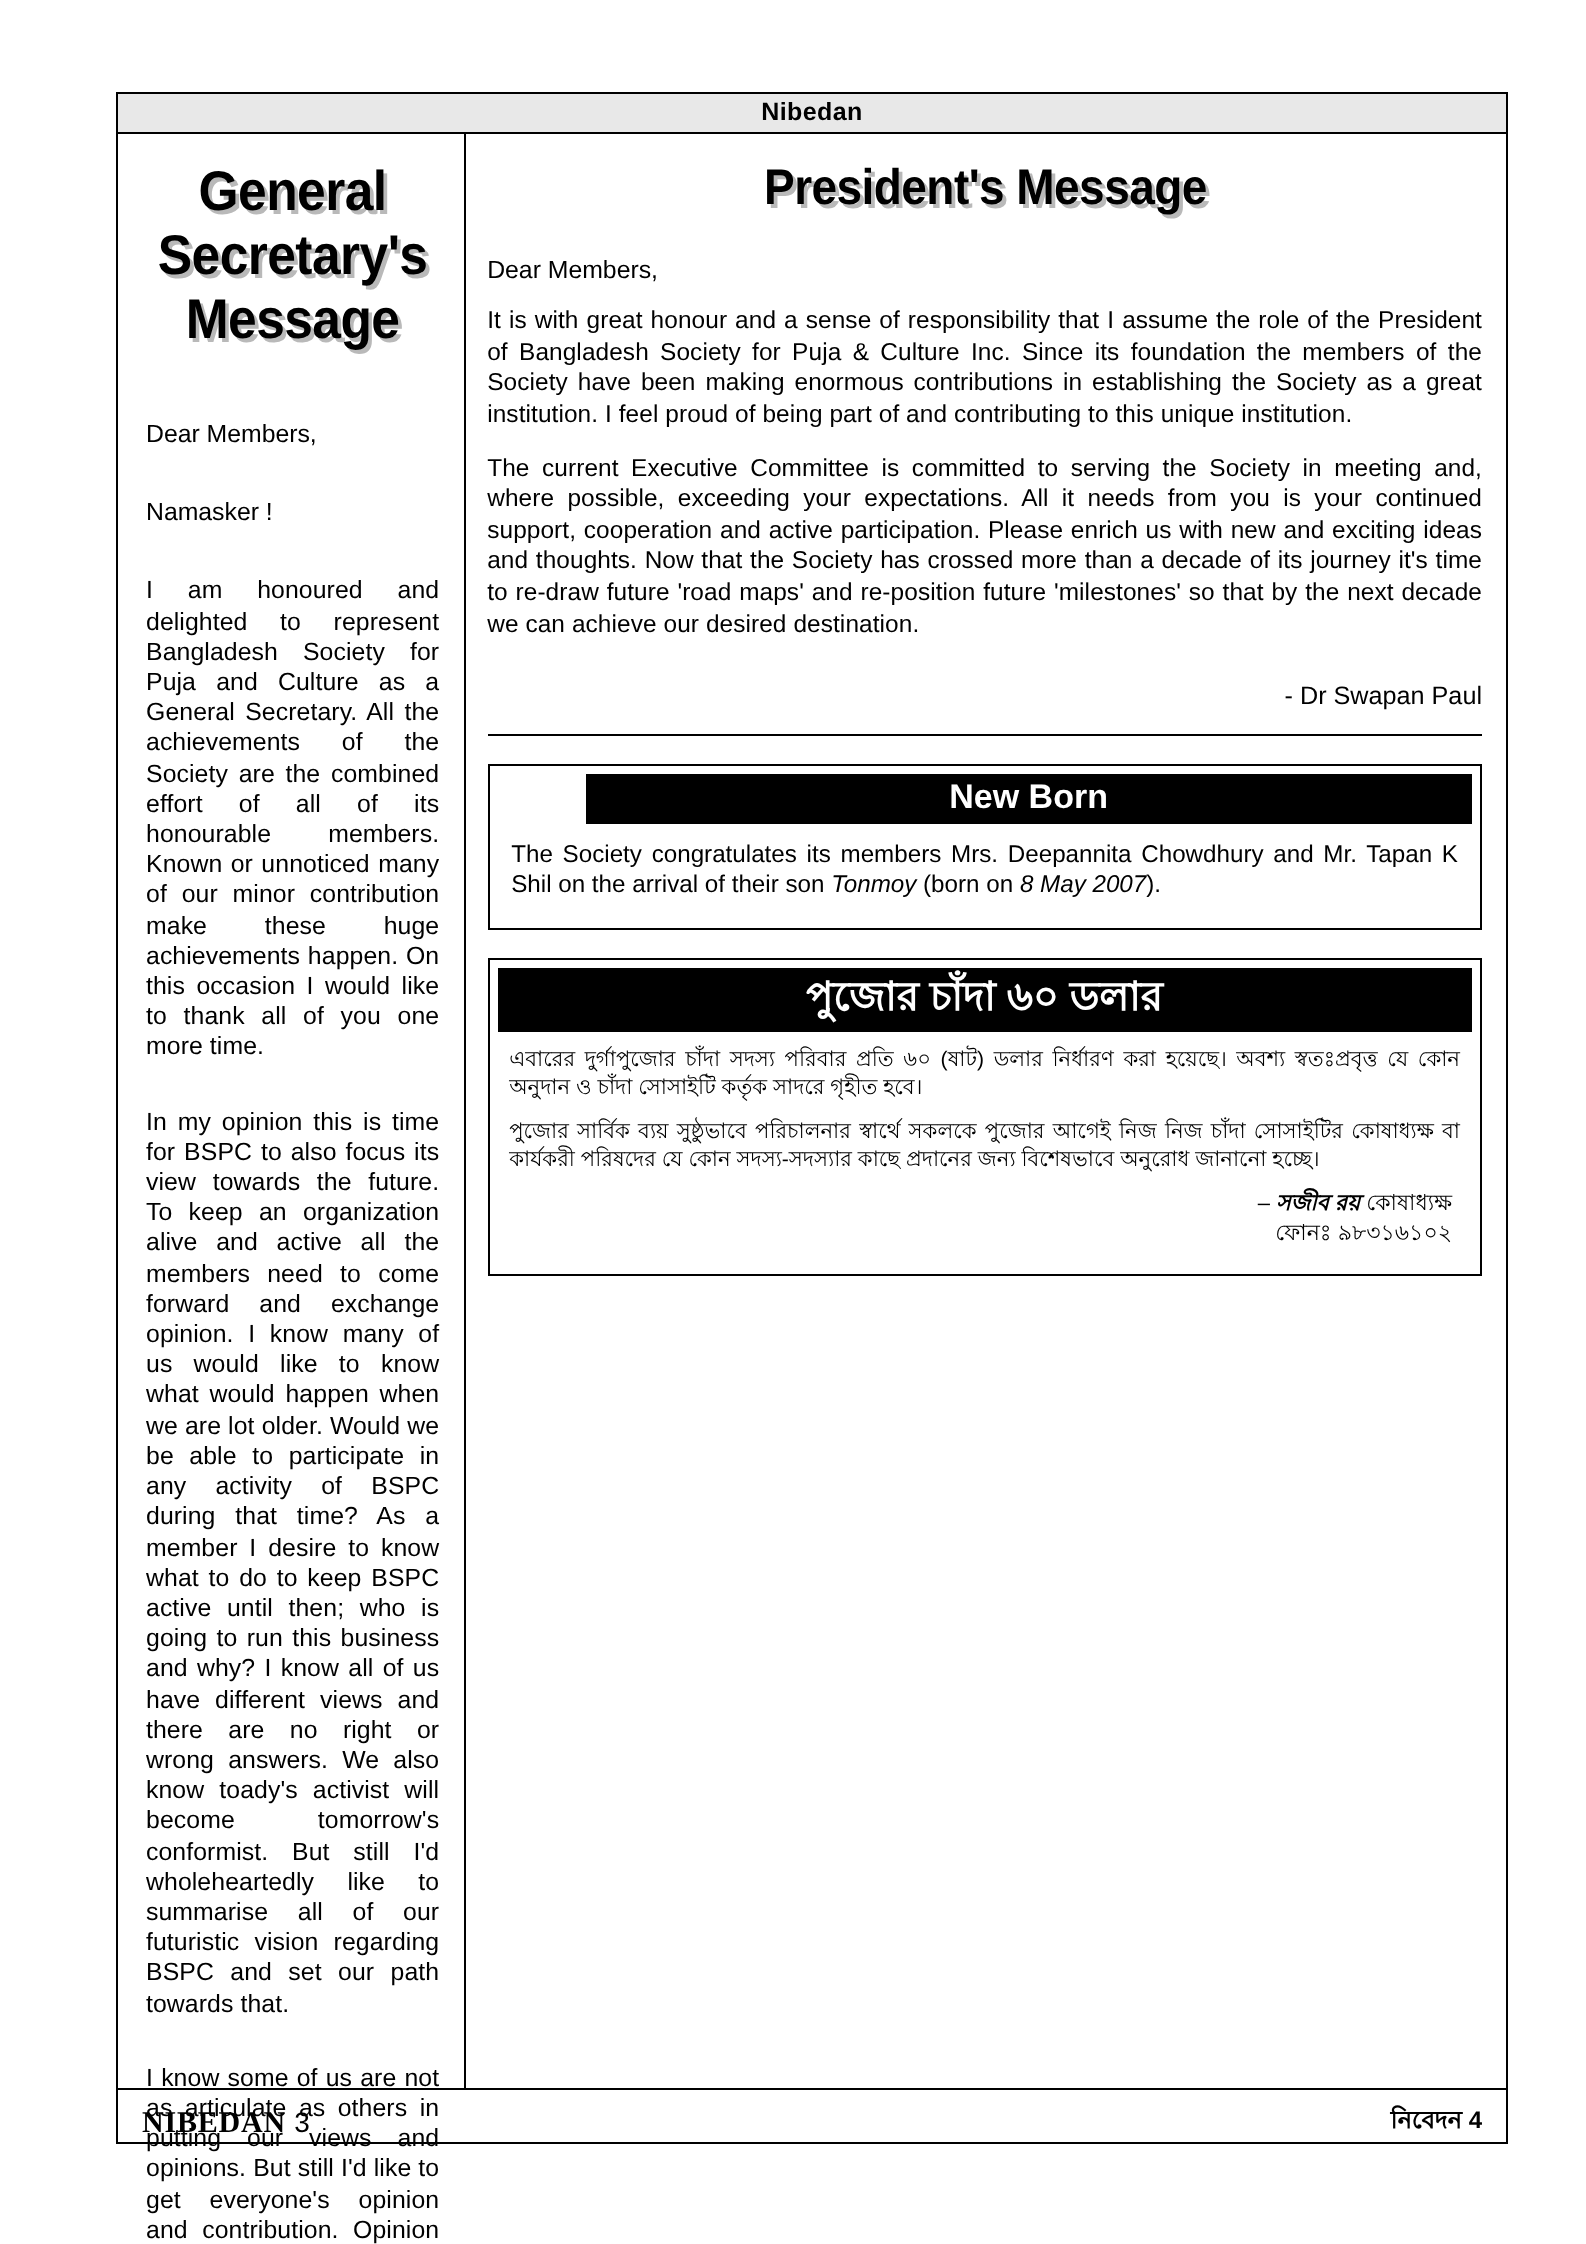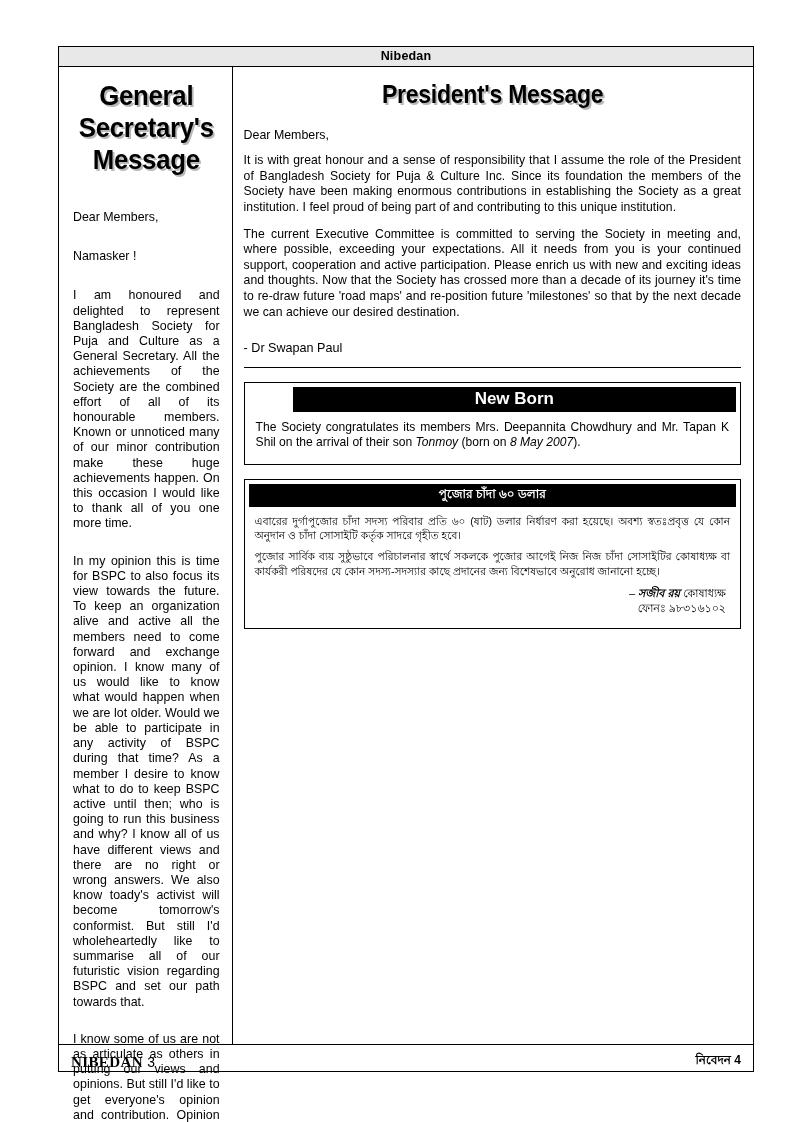--- a/index.html
+++ b/index.html
@@ -100,21 +100,21 @@
     margin-bottom: 11px;
   }
   .salutation {
     font-size: 12.4px;
     line-height: 15.2px;
     margin: 0 0 10px 0;
     text-align: left;
   }
   .signature {
     font-size: 12.6px;
-    text-align: left;
+    text-align: right;
     margin: 6px 0 0 0;
   }
   .col-right .signature { margin-top: 10px; }
 
   
   .hr {
     border: none;
     border-top: 1.3px solid #000;
     margin: 12px 0 0 0;
     width: 100%;
@@ -144,21 +144,21 @@
     padding: 8px 7px 9px 7px;
     margin: 0;
   }
   .box-body .ital { font-style: italic; }
 
   
   .bn-title {
     background: #000;
     color: #fff;
     text-align: center;
-    font-size: 12px;
+    font-size: 20px;
     font-weight: bold;
     padding: 4px 0 5px 0;
     line-height: 1.15;
   }
   .bn-body {
     padding: 7px 6px 4px 6px;
   }
   .bn-para {
     font-size: 10.6px;
     line-height: 14.4px;

